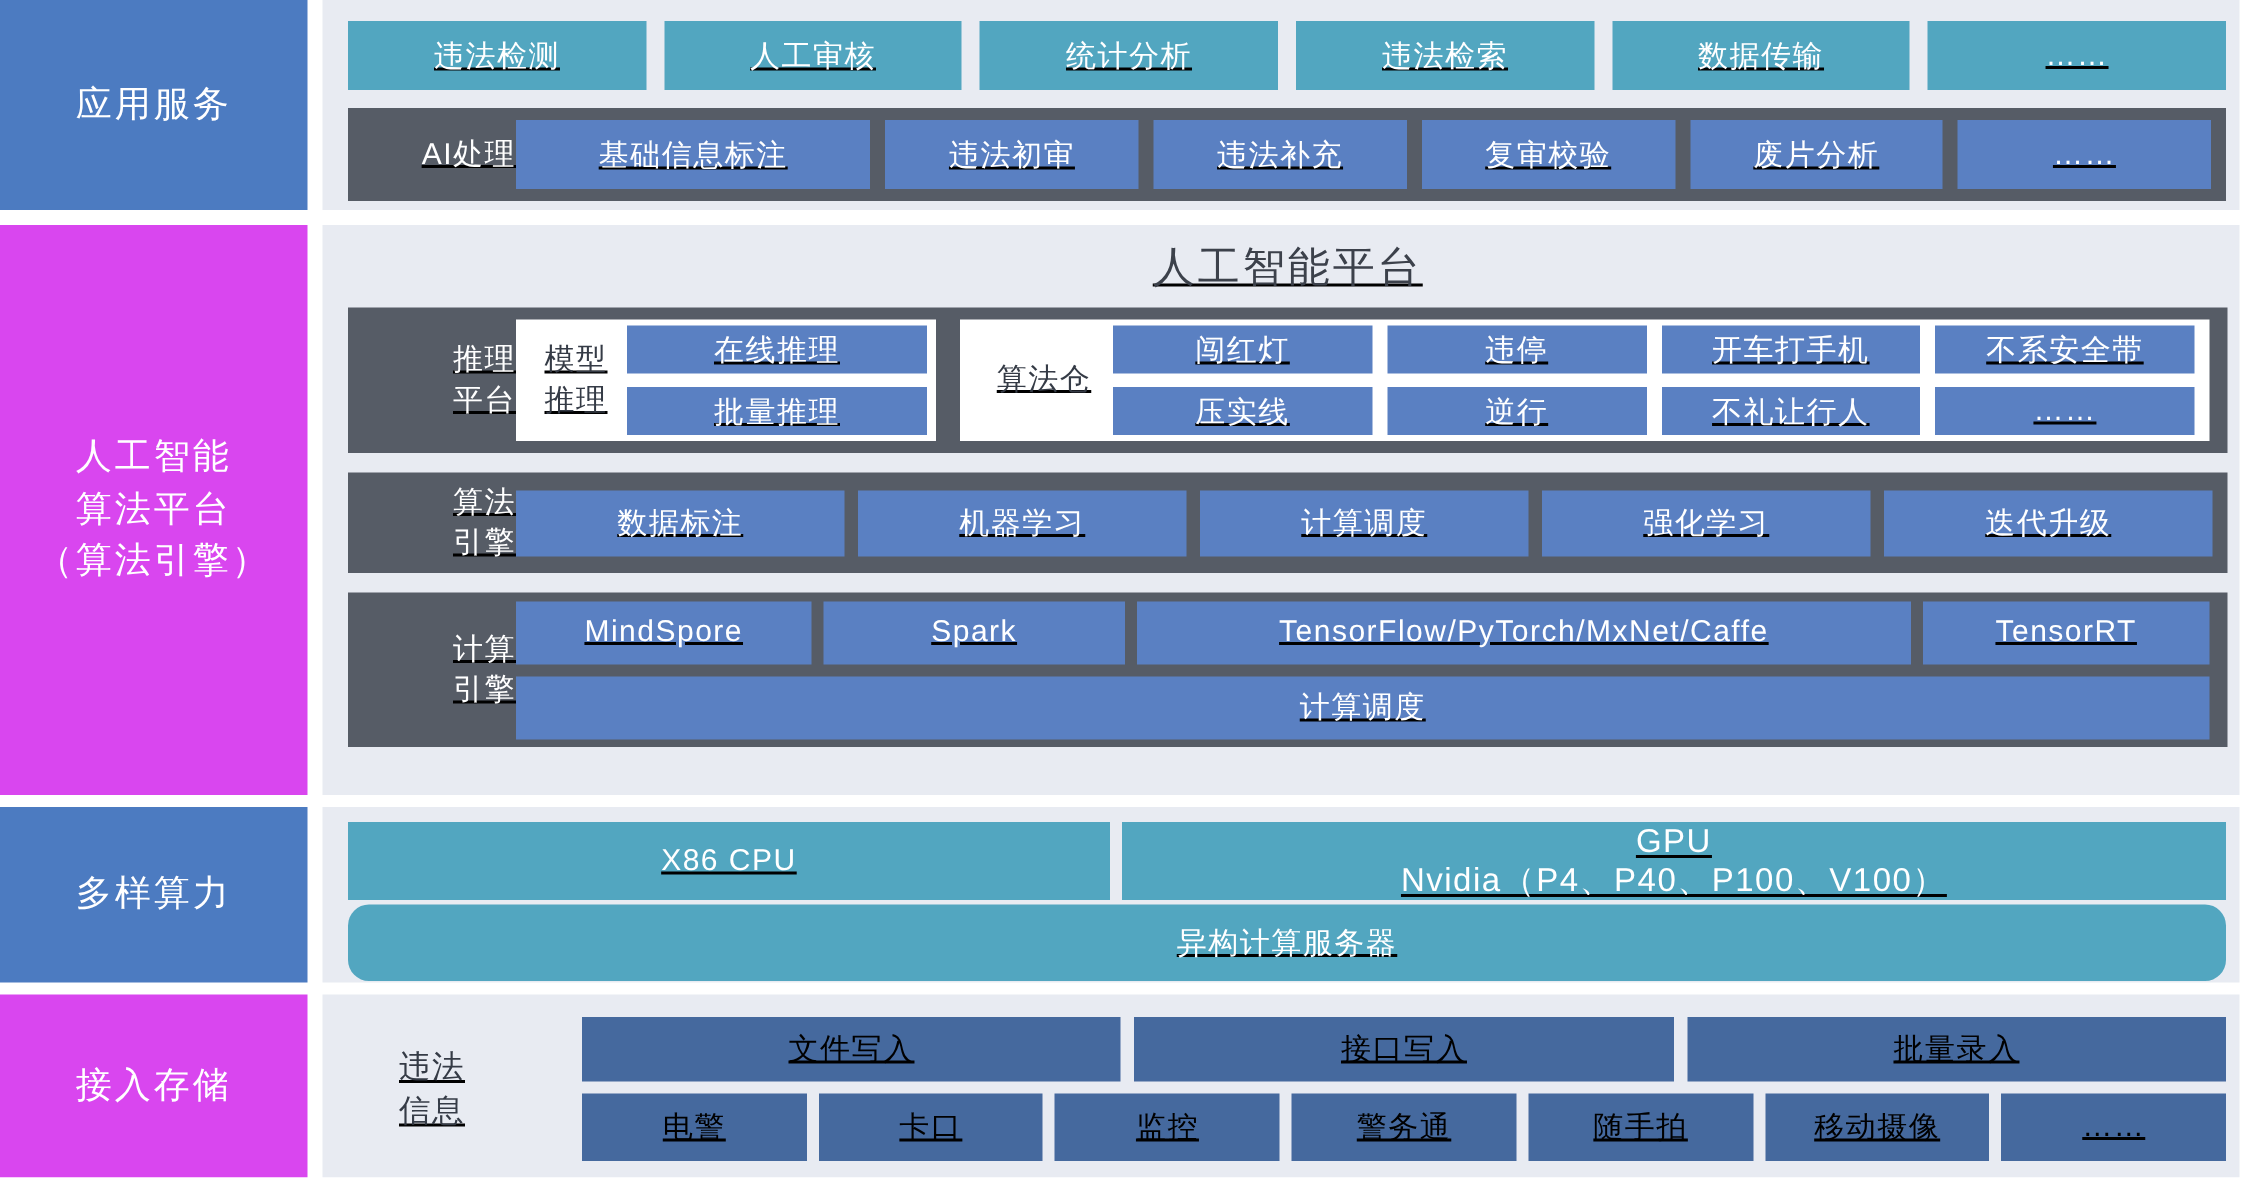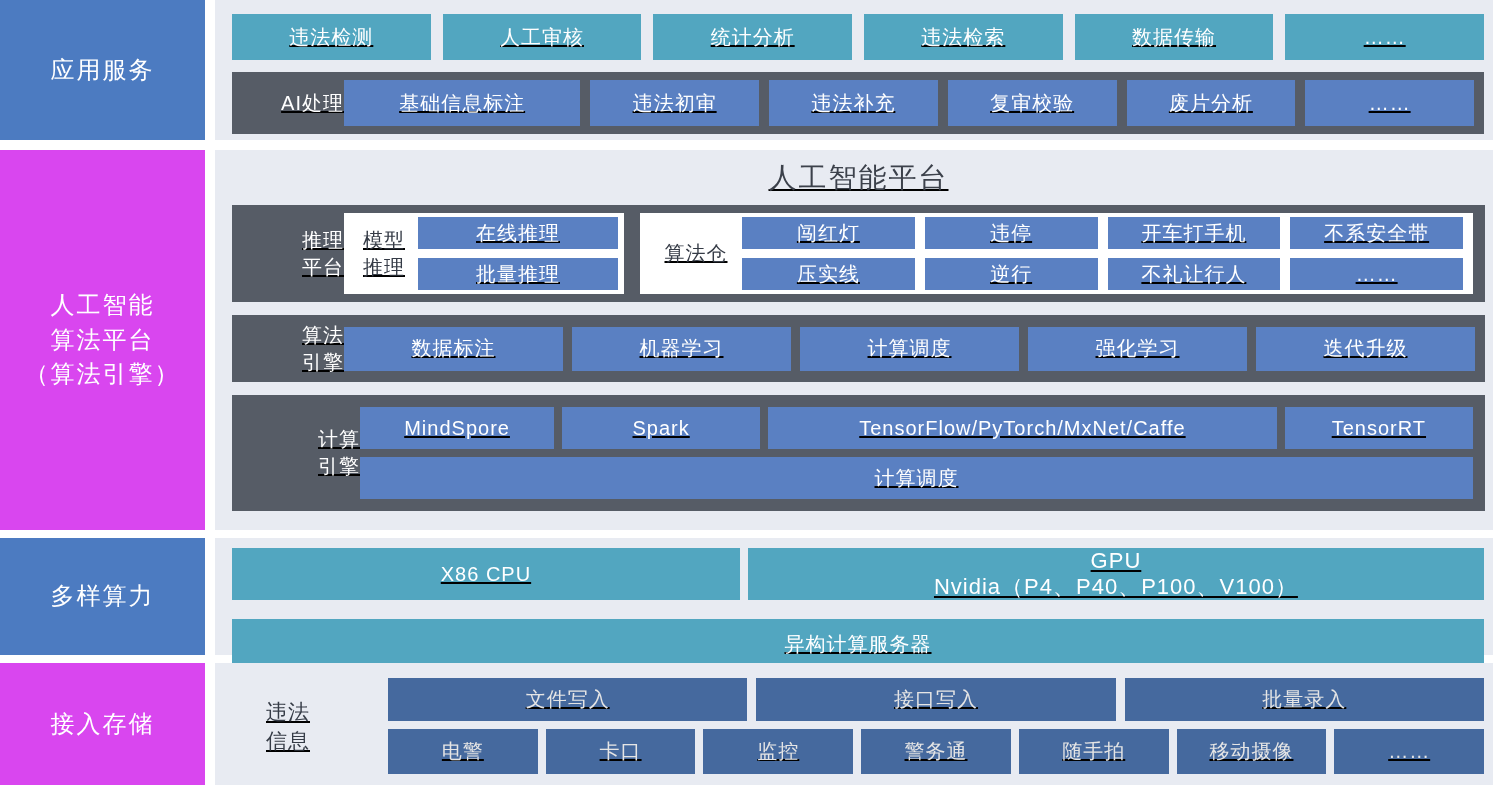--- a/index.html
+++ b/index.html
@@ -27,21 +27,21 @@
   .panel-a { padding:14px 9px 0 17px; }
   .panel-b { padding:0 8px 0 17px; display:flex; flex-direction:column; }
   .panel-c { padding:10px 9px 0 17px; }
   .panel-d { padding:15px 9px 0 17px; display:flex;gap:44px; }
 
   
   .tbtn { background:#52a6c0; color:#fff; font-size:20px; letter-spacing:1px;
           display:flex; align-items:center; justify-content:center; }
   .bbtn { background:#5a80c2; color:#fff; font-size:20px; letter-spacing:1px;
           display:flex; align-items:center; justify-content:center; }
-  .sbtn { background:#45699e; color:#e5e5e5; font-size:20px; letter-spacing:1px;
+  .sbtn { background:#45699e; color:#000000; font-size:20px; letter-spacing:1px;
           display:flex; align-items:center; justify-content:center; }
 
   
   .teal-row { display:flex; gap:12px; height:46px; }
   .teal-row .tbtn { flex:1; }
   .dbar { background:#565c66; display:flex; align-items:center; padding-right:10px; }
   .dlabel { width:112px; flex:none; color:#fff; font-size:20px; letter-spacing:1px;
             text-align:right; line-height:1.35; }
   .ai-bar { margin-top:12px; height:62px; }
   .ai-bar .btns { flex:1; display:flex; gap:10px; height:46px; }
@@ -60,34 +60,34 @@
   .wlabel-model { width:68px; flex:none; }
   .wlabel-algo  { width:92px; flex:none; }
   .model-col { flex:1; display:flex; flex-direction:column; gap:9px; }
   .model-col .bbtn { height:32px; }
   .algo-grid { flex:1; display:grid; grid-template-columns:repeat(4,1fr);
                gap:9px 10px; }
   .algo-grid .bbtn { height:32px; }
   .eng-bar { margin-top:13px; height:67px; }
   .eng-bar .btns { flex:1; display:flex; gap:9px; height:44px; }
   .eng-bar .bbtn { flex:1; }
-  .comp-bar { margin-top:13px; height:116px; padding-right:12px;padding-left:16px; }
+  .comp-bar { margin-top:13px; height:103px; padding-right:12px; }
   .comp-inner { flex:1; display:flex; flex-direction:column; gap:8px; }
   .comp-r1 { display:flex; gap:8px; height:42px; }
   .comp-r2 { height:42px; }
   .f-mind  { flex:1; }
   .f-spark { flex:1.02; }
   .f-tf    { flex:2.62; }
   .f-trt   { flex:0.97; }
 
   
   .power-r1 { display:flex; gap:8px; height:52px; }
   .power-cpu { flex:0.69; }
   .power-gpu { flex:1; flex-direction:column; line-height:1.2; font-size:22px; }
-  .power-r2 { margin-top:19px; height:51px; }
+  .power-r2 { margin-top:3px; height:51px;border-radius:14px; }
 
   
   .st-label { width:112px; flex:none; color:#353b46; font-size:21px;
               letter-spacing:1px; text-align:center; line-height:1.4;
               display:flex; flex-direction:column; justify-content:center; height:96px; }
   .st-btns { flex:1; display:flex; flex-direction:column; }
   .st-r1 { display:flex; gap:9px; height:43px; }
   .st-r1 .sbtn { flex:1; }
   .st-r2 { margin-top:8px; display:flex; gap:8px; height:45px; }
   .st-r2 .sbtn { flex:1; }

